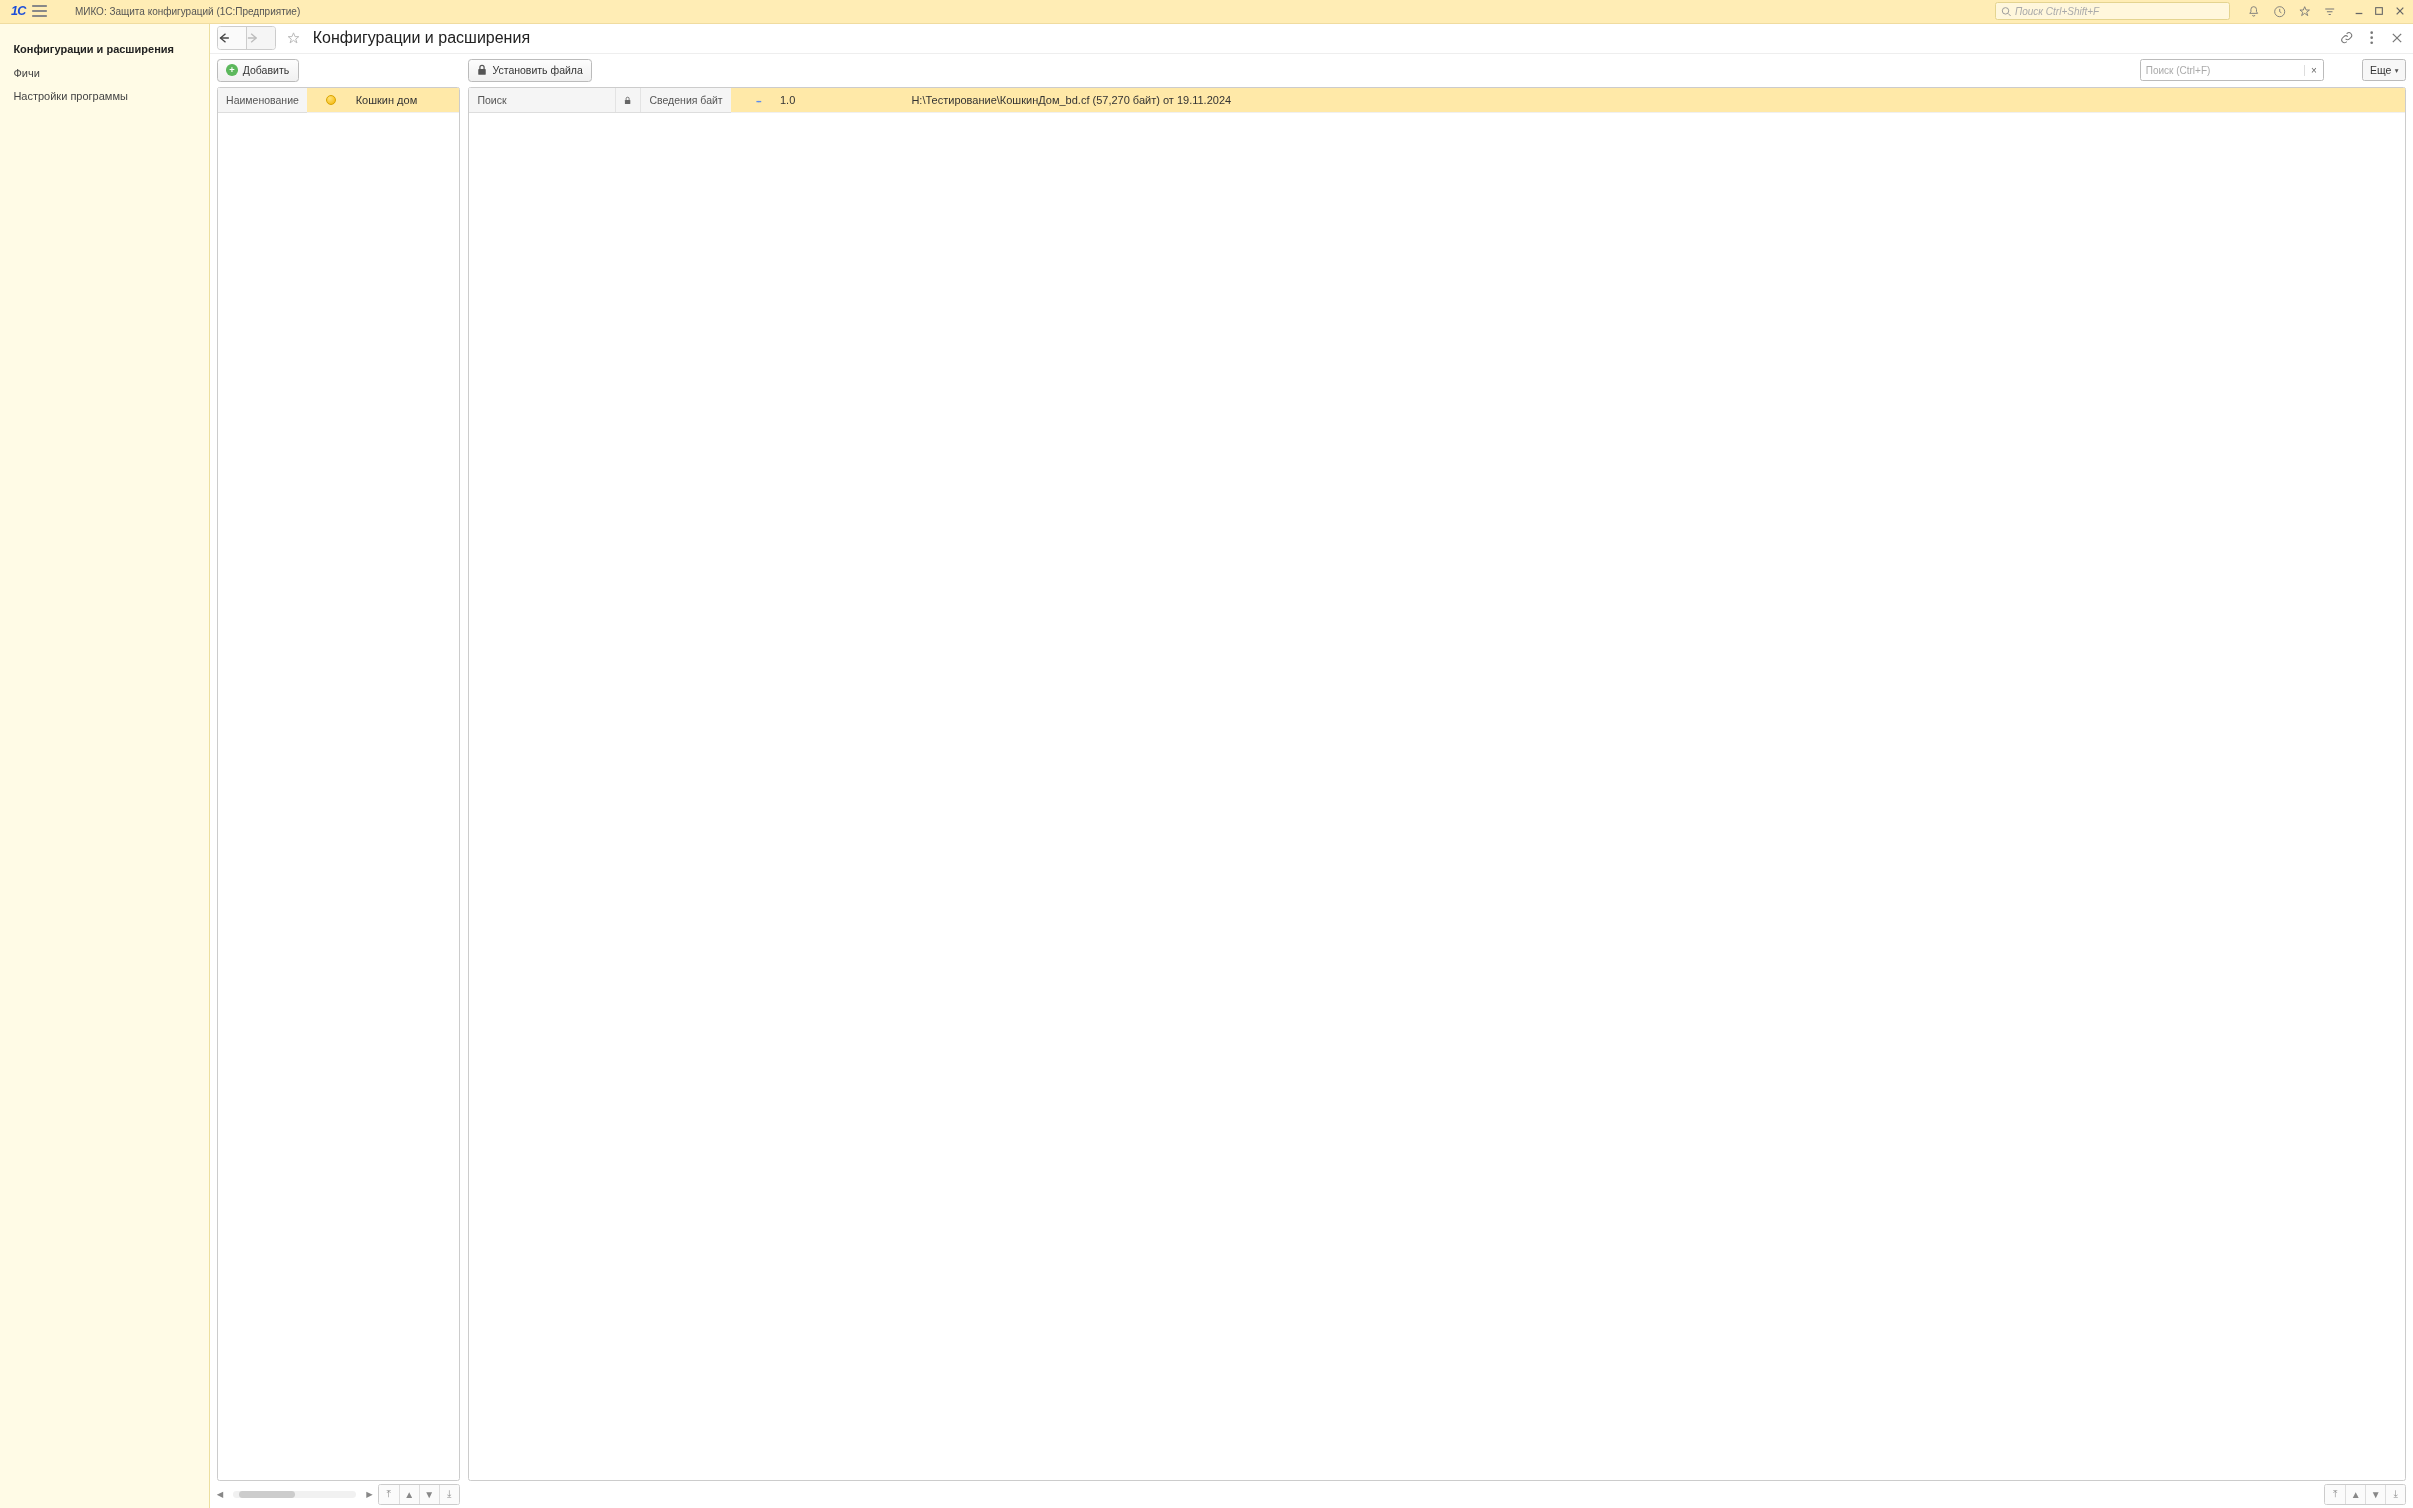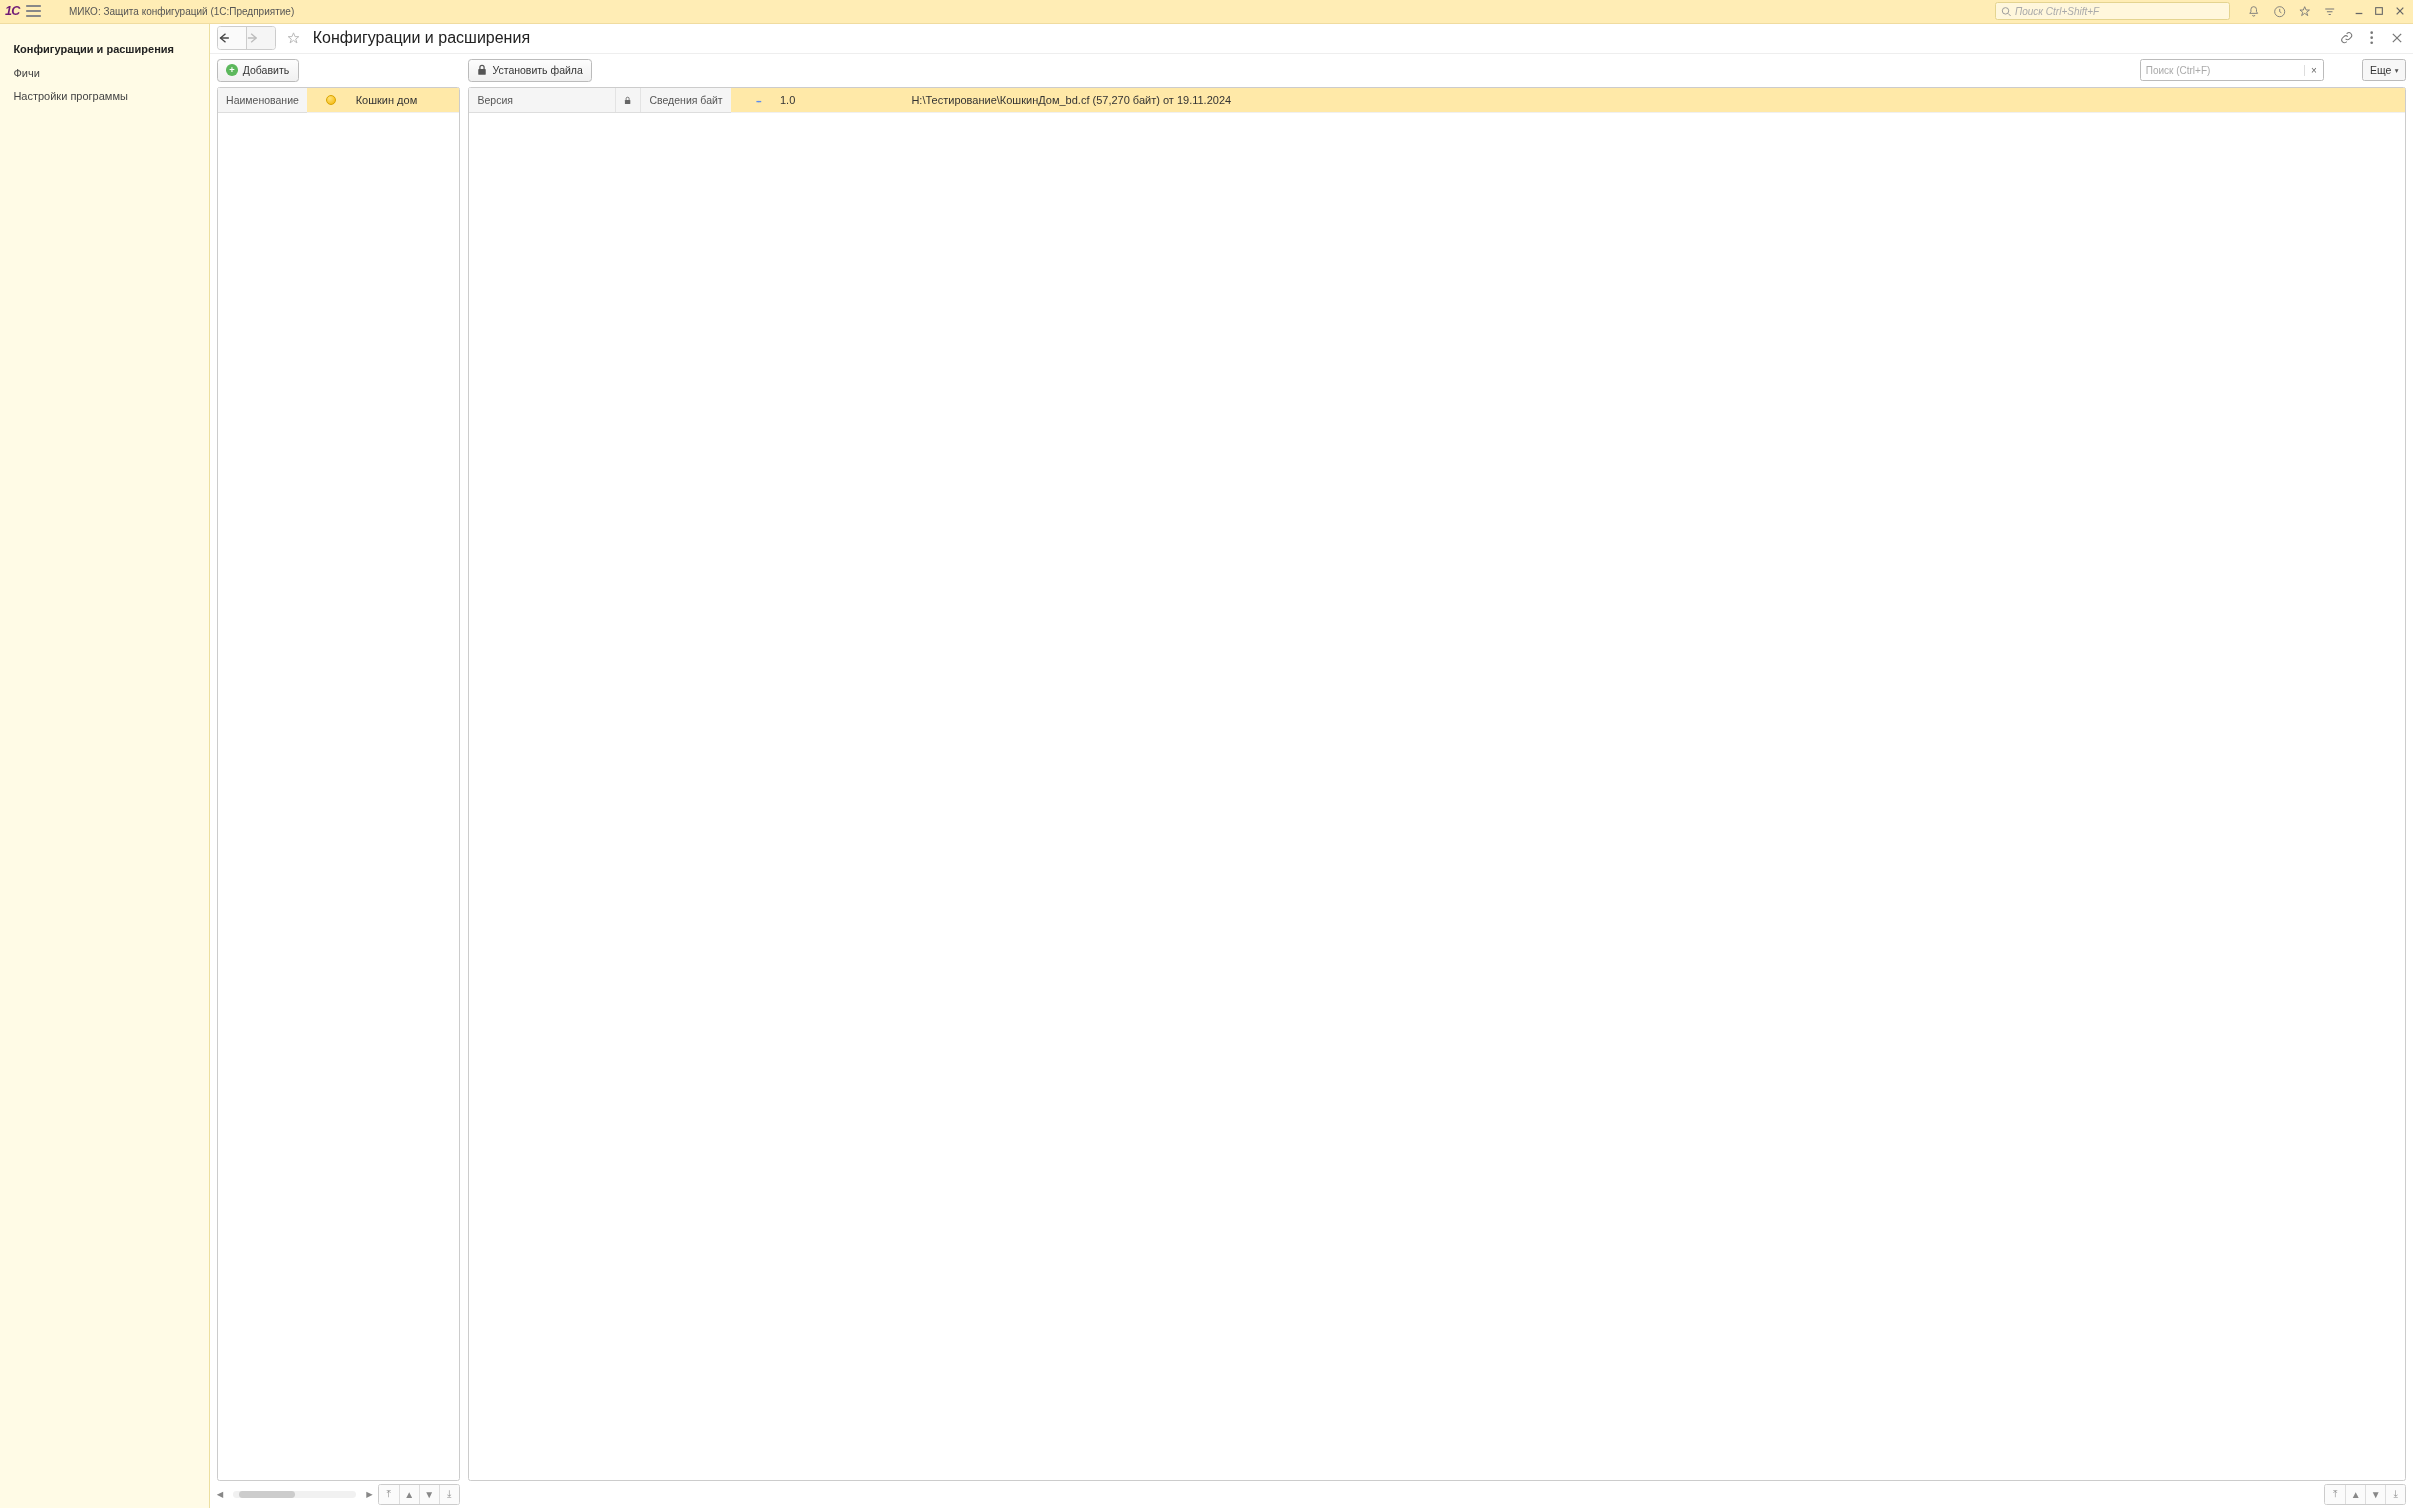--- a/index.html
+++ b/index.html
@@ -1,21 +1,21 @@
 <!DOCTYPE html>
 <html><head>
 <meta charset="utf-8">
 <style>
   * { box-sizing: border-box; margin: 0; padding: 0; }
   html, body { width: 100%; height: 100%; font-family: Arial, sans-serif; font-size: 11px; color: #333; overflow: hidden; }
   body { display: flex; flex-direction: column; background: #fff; }
 
   
   .titlebar { height: 23.5px; background: #ffedb5; display: flex; align-items: center; padding: 0 5px; gap: 6.7px; border-bottom: 0.8px solid #f0dca0; }
-  .logo { color: #701a75; font-weight: bold; font-size: 12.6px; letter-spacing: -0.8px; font-style: italic; }
+  .logo { color: #1d4ed8; font-weight: bold; font-size: 12.6px; letter-spacing: -0.8px; font-style: italic; margin-left: 6px; }
   .hamburger { width: 15px; height: 11.7px; display: flex; flex-direction: column; justify-content: space-between; cursor: pointer; }
   .hamburger span { height: 1.7px; background: #888; border-radius: 0.8px; }
   .app-title { color: #555; font-size: 10px; margin-left: 21px; }
   .tb-spacer { flex: 1; }
   .search-global { display:flex; align-items:center; width: 235px; height: 18.4px; background:#fff7dc; border:0.8px solid #e4d490; border-radius:2.5px; color:#aaa; padding:0 5px; gap:3.4px; }
   .search-global input { border:none; background:transparent; outline:none; width:100%; font-size:10px; color:#555; font-style:italic; }
   .search-global input::placeholder { color:#aaa; }
   .tb-icons { display:flex; align-items:center; gap:8.4px; margin-left:8.4px; }
   .tb-icons .ic, .win-btn { width:17px; height:17px; display:flex; align-items:center; justify-content:center; color:#666; cursor:pointer; border-radius:2.5px; }
   .win-controls { display:flex; gap:3.4px; margin-left:5px; }
@@ -250,21 +250,21 @@
             <div class="td" style="flex:1; padding-left:18.4px;">
               <span class="bullet"></span>
               <span>Кошкин дом</span>
             </div>
           </div>
         </div>
       </div>
 
       <div class="panel panel-right">
         <div class="thead">
-          <div class="th col-ver">Версия</div>
+          <div class="th col-ver">Поиск</div>
           <div class="th col-lock">
             <svg width="9.2" height="11" viewBox="0 0 12 14">
                 <rect x="1.5" y="6" width="9" height="7" rx="1" fill="#666"></rect>
                 <path d="M3.5 6V4a2.5 2.5 0 0 1 5 0v2" fill="none" stroke="#666" stroke-width="1.5"></path>
               </svg>
           </div>
           <div class="th col-info">Сведения байт</div>
         </div>
         <div class="tbody">
           <div class="trow selected">

